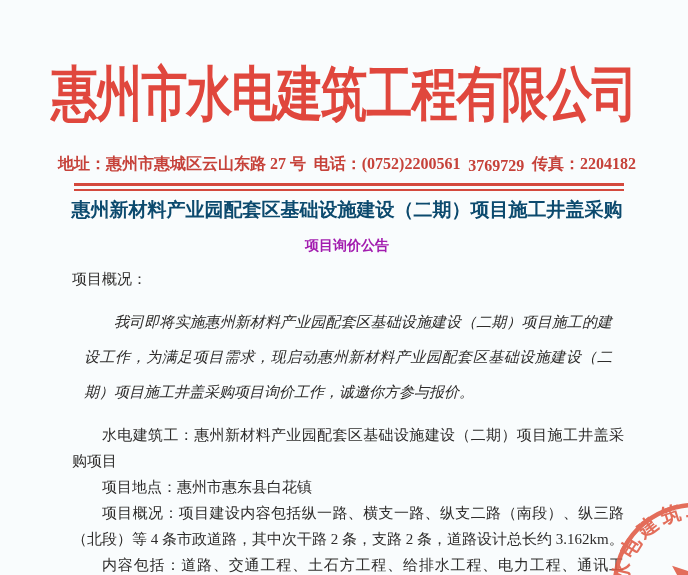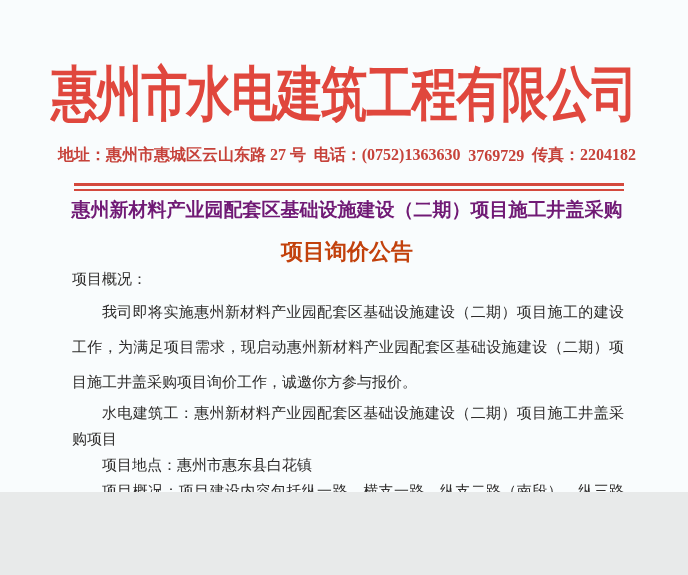--- a/index.html
+++ b/index.html
@@ -2,83 +2,83 @@
 <html><head>
 <meta charset="utf-8">
 <style>
   html,body{margin:0;padding:0;}
   body{
     background:#e8eaea;
     font-family:"Liberation Serif","DejaVu Serif",serif;
   }
   .page{
     position:relative;
-    width:688px;height:492px;
+    width:688px;height:575px;
     background:#f9fcfd;
     overflow:hidden;
     color:#2e2c2b;
   }
   
   .company-name{
     position:absolute;
     top:64px;left:0;right:0;
     text-align:center;
     font-size:46px;
     font-weight:bold;
     letter-spacing:-1px;
     color:#e0473d;
     transform:scaleY(1.28);
     transform-origin:50% 50%;
     white-space:nowrap;
   }
   .contact-line{
     position:absolute;
-    top:145px;left:58px;right:52px;
+    top:154px;left:58px;right:52px;
     display:flex;
     justify-content:space-between;
-    align-items:center;
+    align-items:flex-end;
     font-weight:bold;
     font-size:16px;
     color:#c6423a;
     white-space:nowrap;
   }
   .contact-line .seg{display:inline-block;}
   .rule-wrap{
     position:absolute;
     left:74px;right:64px;top:183px;
   }
   .rule-thick{height:3px;background:#d4493d;}
   .rule-thin{height:1.5px;background:#d4493d;margin-top:3px;}
   
   .doc-title{
     position:absolute;
     top:196px;left:60px;right:54px;
     text-align:center;
     font-weight:bold;
     font-size:19px;
     line-height:27px;
-    color:#701a75;
+    color:#0c4a6e;
   }
   .doc-title-sub{
     position:absolute;
     top:237px;left:60px;right:54px;
     text-align:center;
     font-weight:bold;
-    font-size:22px;
-    color:#c2410c;
+    font-size:14px;
+    color:#a21caf;
   }
   .doc-body{
     position:absolute;
     top:266px;left:72px;right:64px;
     font-size:15px;
     text-align:justify;
     color:#2e2c2b;
   }
   .salutation{line-height:27px;margin:0 0 2px 0;}
-  .para-intro{line-height:35px;margin:0;text-indent:2em;}
+  .para-intro{line-height:35px;margin:12px;text-indent:2em;font-style:italic;}
   .section-heading{line-height:27px;margin:0;}
   .item{line-height:26px;margin:0;text-indent:2em;}
   .item.wrap2{text-indent:2em;}
   
   .seal{
     position:absolute;
     left:595px;top:485px;
     width:200px;height:200px;
     opacity:.88;
     pointer-events:none;
@@ -86,21 +86,21 @@
 </style>
 </head>
 <body>
 
 <div class="page">
 
   <div class="company-name">惠州市水电建筑工程有限公司</div>
 
   <div class="contact-line">
     <span class="seg"><span>地址：</span><span>惠州市惠城区云山东路 27 号</span></span>
-    <span class="seg"><span>电话：</span><span>(0752)1363630</span></span>
+    <span class="seg"><span>电话：</span><span>(0752)2200561</span></span>
     <span class="seg">3769729</span>
     <span class="seg"><span>传真：</span><span>2204182</span></span>
   </div>
 
   <div class="rule-wrap">
     <div class="rule-thick"></div>
     <div class="rule-thin"></div>
   </div>
 
   <div class="doc-title">惠州新材料产业园配套区基础设施建设（二期）项目施工井盖采购</div>

